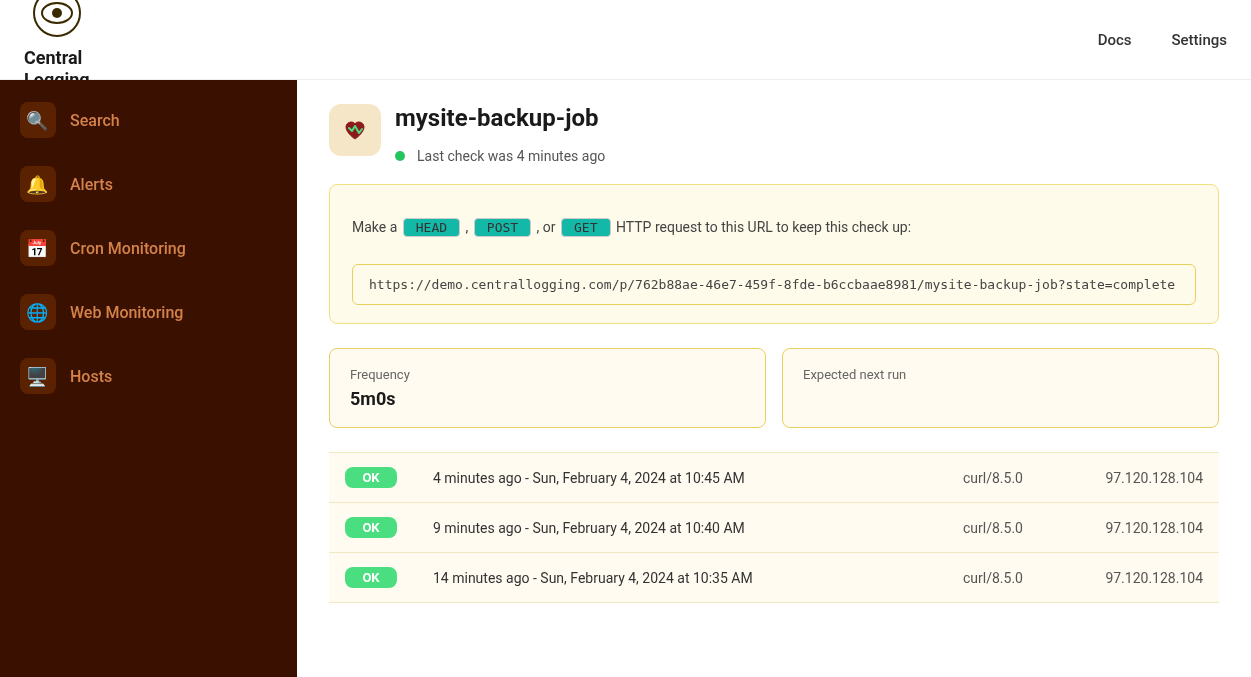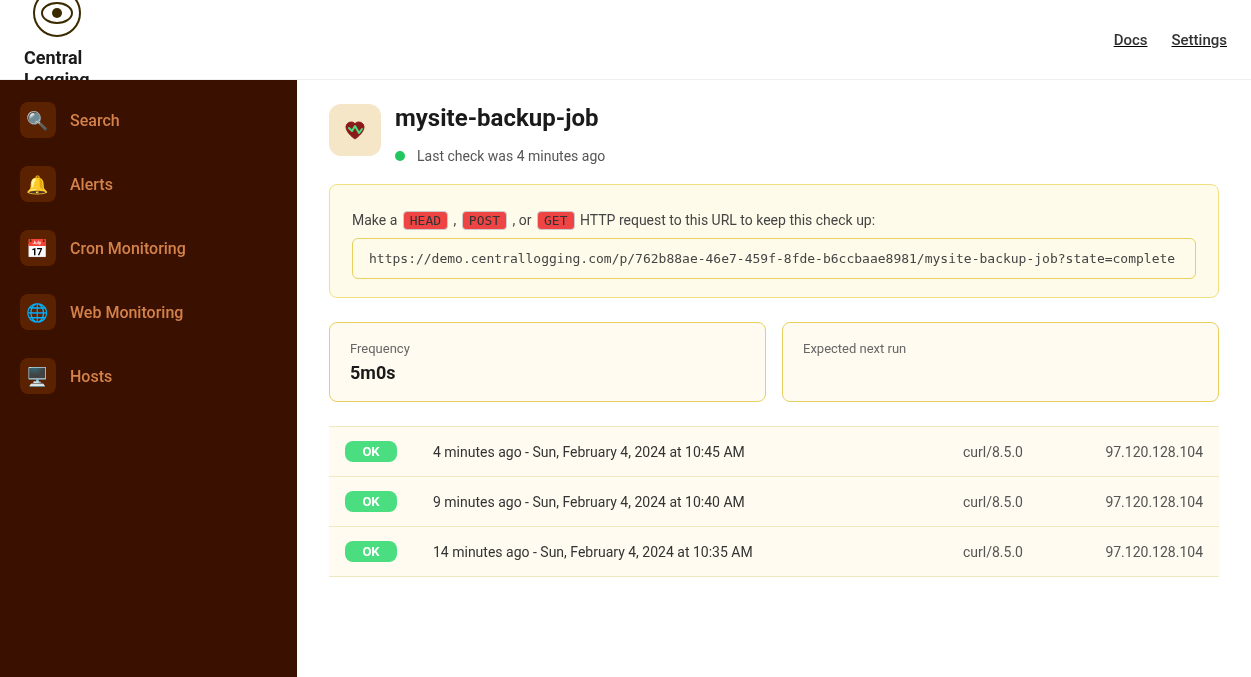--- a/index.html
+++ b/index.html
@@ -20,21 +20,21 @@
       position: relative;
     }
     .logo-eye-outer {
       width: 32px; height: 22px; border: 2px solid #3a2a00; border-radius: 50%;
       display: flex; align-items: center; justify-content: center;
     }
     .logo-eye-inner {
       width: 10px; height: 10px; background: #3a2a00; border-radius: 50%;
     }
     .logo-text { font-size: 18px; font-weight: 700; color: #1a1a1a; line-height: 1.2; }
-    .header-nav { display: flex; gap: 24px; align-items: center; text-decoration: underline; }
+    .header-nav { display: flex; gap: 40px; align-items: center; }
     .header-nav a { text-decoration: none; color: #333; font-size: 15px; font-weight: 500; }
 
     
     .layout { display: flex; flex: 1; overflow: hidden; }
 
     
     .sidebar {
       width: 297px; background: #3a1000; flex-shrink: 0;
       display: flex; flex-direction: column; padding-top: 8px;
     }
@@ -64,27 +64,27 @@
     .job-title { font-size: 24px; font-weight: 700; color: #1a1a1a; margin-bottom: 16px; }
     .job-status { display: flex; align-items: center; gap: 12px; font-size: 14px; color: #555; }
     .status-dot { width: 10px; height: 10px; background: #22c55e; border-radius: 50%; display: inline-block; }
 
     
     .info-box {
       background: #fffbea; border: 1px solid #f0e080; border-radius: 8px;
       padding: 18px 22px; margin-bottom: 24px; font-size: 14px; color: #444;
     }
     .info-box .method-pill {
-      display: inline-block; background: #ef4444; border: 1px solid #ccc;
-      border-radius: 4px; padding: 1px 6px; font-family: monospace; font-size: 13px;
-      color: #333; margin: 8px 2px;
+      display: inline-block; background: #14b8a6; border: 1px solid #ccc;
+      border-radius: 4px; padding: 1px 12px; font-family: monospace; font-size: 13px;
+      color: #333; margin: 15px 2px;
     }
     .url-box {
       background: #fffbea; border: 1px solid #e8d060; border-radius: 6px;
-      padding: 12px 16px; font-family: monospace; font-size: 13px;
+      padding: 12px 16px; margin-top: 12px; font-family: monospace; font-size: 13px;
       color: #444; word-break: break-all;
     }
 
     
     .stats-row { display: flex; gap: 16px; margin-bottom: 24px; }
     .stat-card {
       flex: 1; border: 1px solid #e8d060; background: #fffbf0;
       border-radius: 8px; padding: 18px 20px;
     }
     .stat-label { font-size: 13px; color: #666; margin-bottom: 6px; }

